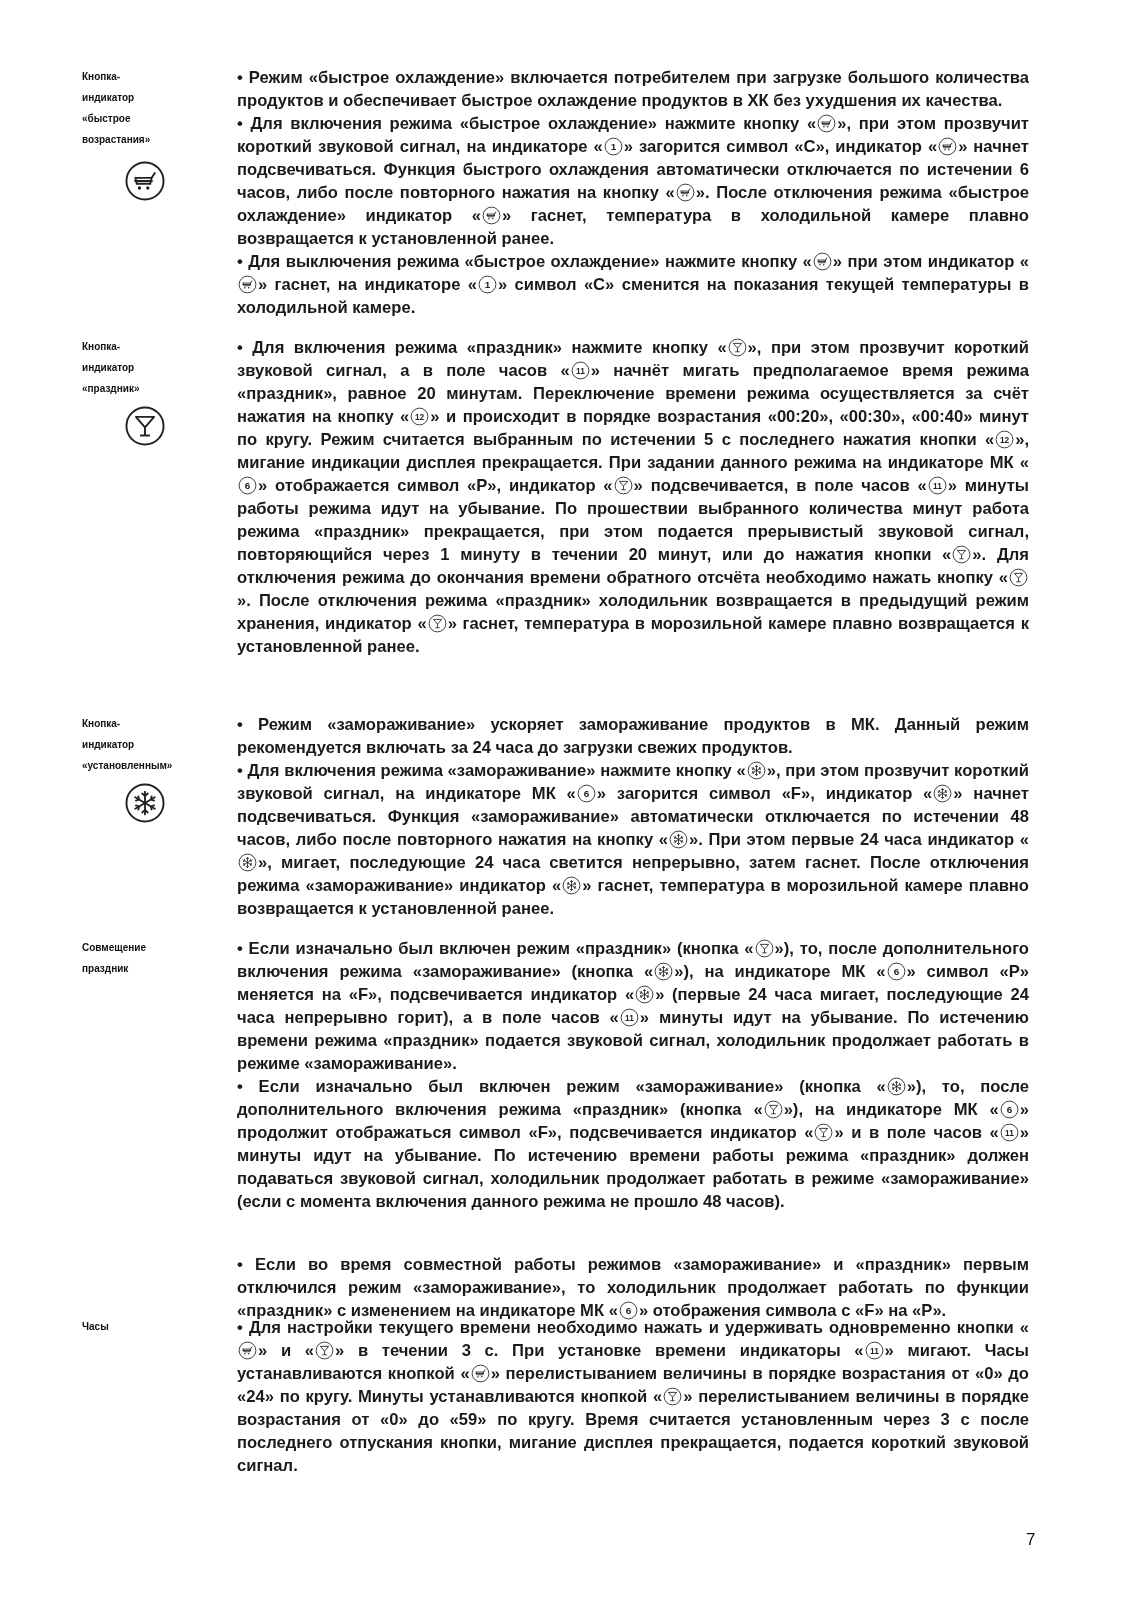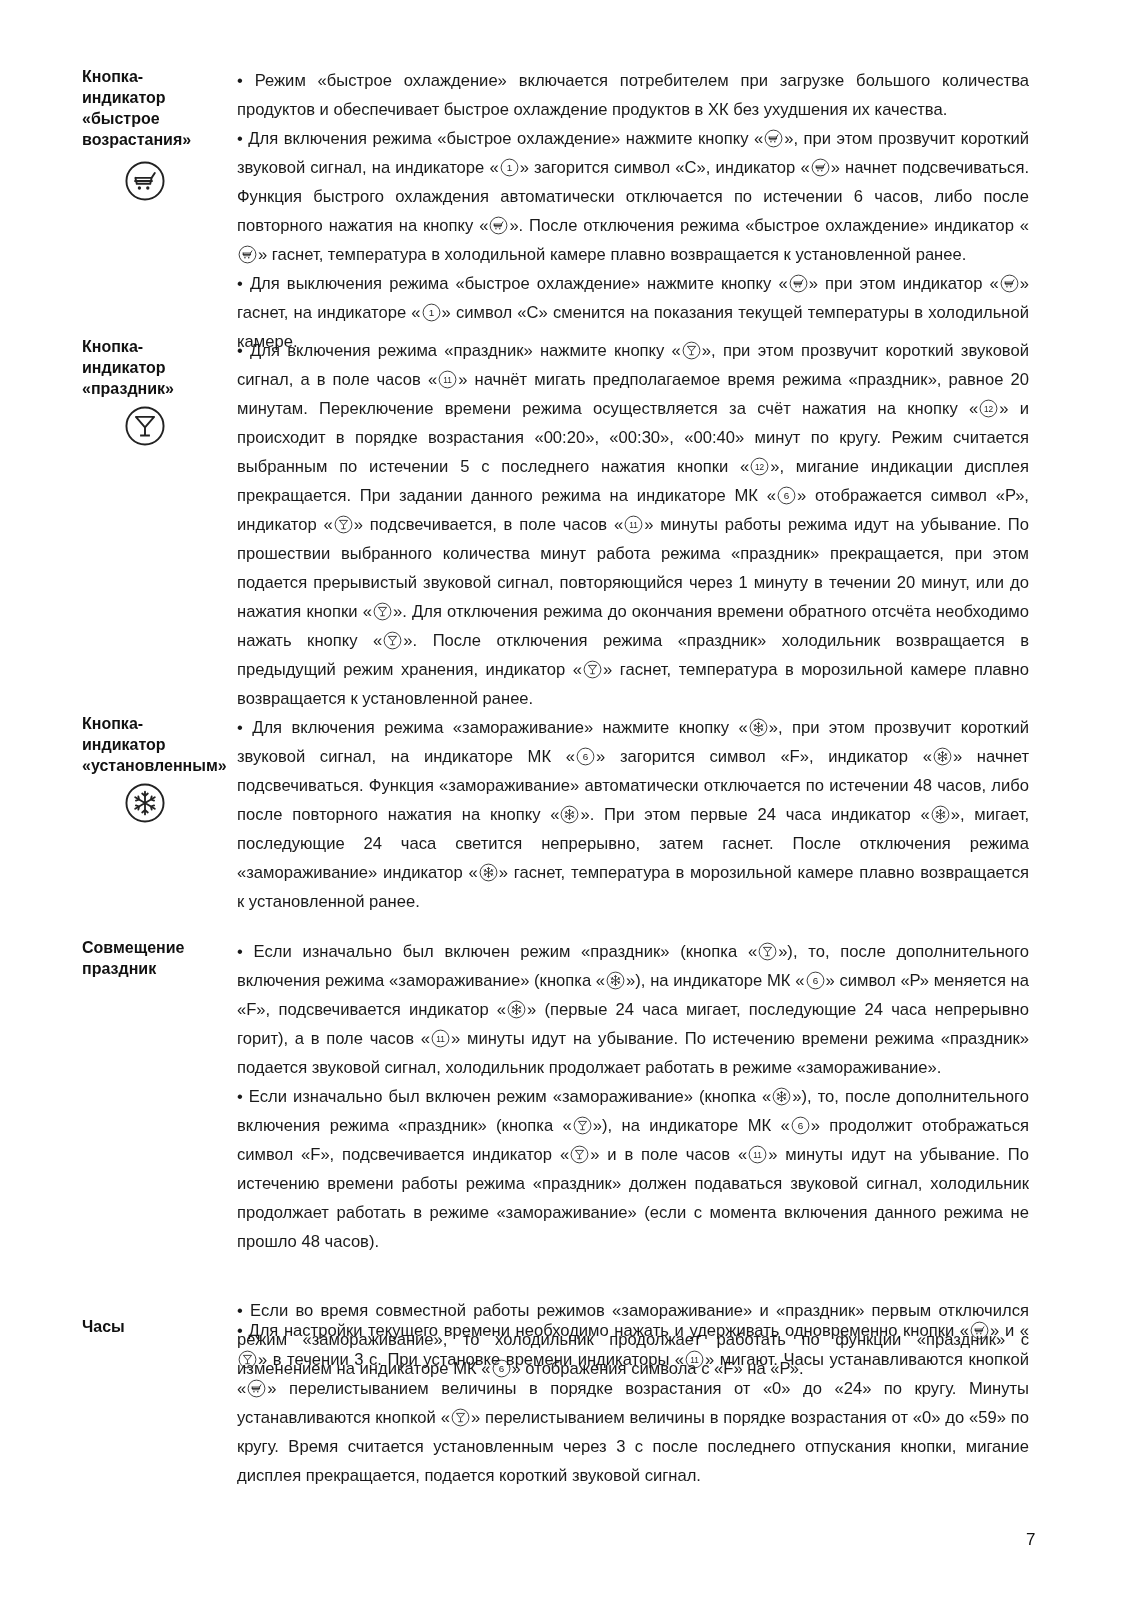--- a/index.html
+++ b/index.html
@@ -4,27 +4,27 @@
   <style>
     html, body { margin: 0; padding: 0; background: #ffffff; }
     body {
       width: 1132px; height: 1600px; position: relative; overflow: hidden;
       font-family: "Liberation Sans", sans-serif; color: #1a1a1a;
     }
     .page { position: absolute; left: 0; top: 0; width: 1132px; height: 1600px; }
     .section { position: absolute; left: 82px; width: 970px; }
     .label {
       position: absolute; left: 0; top: 0; width: 150px;
-      font-weight: bold; font-size: 16px; line-height: 21px; color: #111;
+      font-weight: bold; font-size: 10px; line-height: 21px; color: #111;
     }
     .label .line { display: block; white-space: nowrap; }
     .big-icon { position: absolute; width: 42px; height: 42px; }
     .body {
       position: absolute; left: 155px; top: 0; width: 792px;
-      font-size: 16.6px; line-height: 29px; text-align: justify; color: #1a1a1a;
+      font-size: 16.6px; line-height: 23px; text-align: justify; color: #1a1a1a; font-weight: bold;
     }
     .para { margin: 0; }
     .para.gap { margin-top: 40px; }
     .ic {
       display: inline-block; width: 19px; height: 19px; vertical-align: -4px;
       margin: 0 1px;
     }
     .ic svg { width: 19px; height: 19px; display: block; }
     .page-number {
       position: absolute; left: 1026px; top: 1530px; font-size: 17px; color: #111;
@@ -141,20 +141,21 @@
           <span class="line">«установленным»</span>
         </div>
         <div class="big-icon" style="left: 42px; top: 69px;"><svg width="42" height="42" viewBox="0 0 24 24">
             <circle cx="12" cy="12" r="10.6" fill="none" stroke="#222" stroke-width="1.1"></circle>
             <g stroke="#222" stroke-width="1.05" stroke-linecap="round" fill="none">
               <path d="M12 5.5 V18.5 M6.4 8.7 L17.6 15.3 M6.4 15.3 L17.6 8.7"></path>
               <path d="M10.4 6.6 L12 8 L13.6 6.6 M10.4 17.4 L12 16 L13.6 17.4 M6.8 10.6 L8.6 10 L8.2 8.2 M17.2 13.4 L15.4 14 L15.8 15.8 M6.8 13.4 L8.6 14 L8.2 15.8 M17.2 10.6 L15.4 10 L15.8 8.2"></path>
             </g>
           </svg></div>
         <div class="body">
+          <p class="para">• Режим «замораживание» ускоряет замораживание продуктов в МК. Данный режим рекомендуется включать за 24 часа до загрузки свежих продуктов.</p>
           <p class="para">• Для включения режима «замораживание» нажмите кнопку «<span class="ic"><svg viewBox="0 0 24 24">
                 <circle cx="12" cy="12" r="10.6" fill="none" stroke="#222" stroke-width="1.1"></circle>
                 <g stroke="#222" stroke-width="1.05" stroke-linecap="round" fill="none">
                   <path d="M12 5.5 V18.5 M6.4 8.7 L17.6 15.3 M6.4 15.3 L17.6 8.7"></path>
                   <path d="M10.4 6.6 L12 8 L13.6 6.6 M10.4 17.4 L12 16 L13.6 17.4 M6.8 10.6 L8.6 10 L8.2 8.2 M17.2 13.4 L15.4 14 L15.8 15.8 M6.8 13.4 L8.6 14 L8.2 15.8 M17.2 10.6 L15.4 10 L15.8 8.2"></path>
                 </g>
               </svg></span>», при этом прозвучит короткий звуковой сигнал, на индикаторе МК «<span class="ic"><svg viewBox="0 0 24 24">
                 <circle cx="12" cy="12" r="10.6" fill="none" stroke="#222" stroke-width="1.1"></circle>
                 <text x="12" y="16.3" text-anchor="middle" font-family="Liberation Sans, sans-serif" font-size="12.5" fill="#222">6</text>
               </svg></span>» загорится символ «F», индикатор «<span class="ic"><svg viewBox="0 0 24 24">

